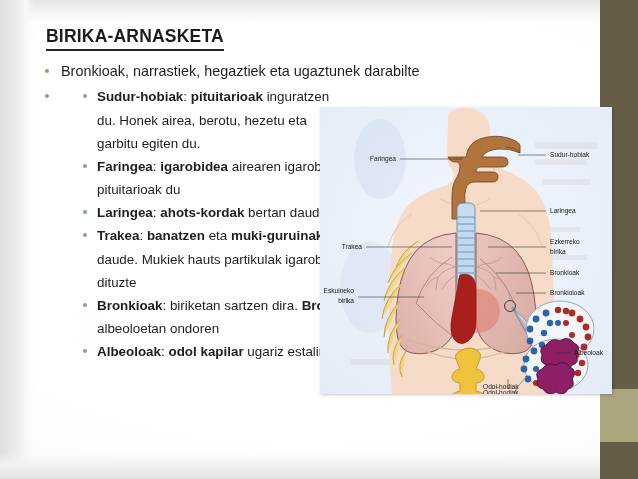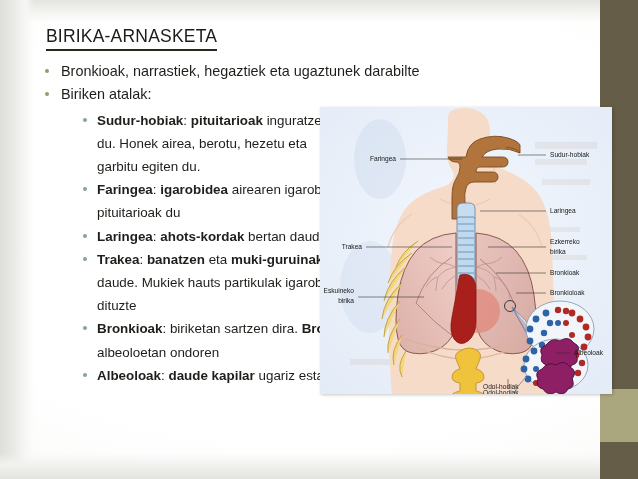--- a/index.html
+++ b/index.html
@@ -55,21 +55,21 @@
   #edge-band-top    { top: 0;      height: 389px; background: #655d48; }
   #edge-band-mid    { top: 389px;  height: 53px;  background: #aaa77f; }
   #edge-band-bottom { top: 442px;  height: 37px;  background: #655d48; }
 
   
   #title {
     position: absolute;
     left: 46px;
     top: 26px;
     font-size: 17.5px;
-    font-weight: normal;
+    font-weight: bold;
     letter-spacing: 0.2px;
     color: #1c1c18;
     padding-bottom: 3px;
     border-bottom: 2px solid #272720;
     display: inline-block;
     line-height: 1.15;
   }
 
   
   #body-content {
@@ -164,21 +164,20 @@
   <div id="body-content">
     <ul class="lvl1">
 
       <li class="b1">
         <span class="bullet-dot"></span>
         <span>Bronkioak, narrastiek, hegaztiek eta ugaztunek darabilte</span>
       </li>
 
       <li class="b1">
         <span class="bullet-dot"></span>
-        <span>Biriken atalak:</span>
 
         <ul class="lvl2">
           <li class="b2 narrow">
             <span class="bullet-dot"></span>
             <span class="rich"><b>Sudur-hobiak</b><span>: </span><b>pituitarioak</b><span> inguratzen du. Honek airea, berotu, hezetu eta garbitu egiten du.</span></span>
           </li>
           <li class="b2 narrow">
             <span class="bullet-dot"></span>
             <span class="rich"><b>Faringea</b><span>: </span><b>igarobidea</b><span> airearen igarobidea pituitarioak du</span></span>
           </li>
@@ -189,21 +188,21 @@
           <li class="b2 narrow">
             <span class="bullet-dot"></span>
             <span class="rich"><b>Trakea</b><span>: </span><b>banatzen</b><span> eta </span><b>muki-guruinak</b><span> daude. Mukiek hauts partikulak igarobidea dituzte</span></span>
           </li>
           <li class="b2 wide">
             <span class="bullet-dot"></span>
             <span class="rich"><b>Bronkioak</b><span>: biriketan sartzen dira. </span><b>Bronkioloetan</b><span> banatzen dira lehenik eta albeoloetan ondoren</span></span>
           </li>
           <li class="b2 wide">
             <span class="bullet-dot"></span>
-            <span class="rich"><b>Albeoloak</b><span>: </span><b>daude kapilar</b><span> ugariz estaliriko barrunbeak</span></span>
+            <span class="rich"><b>Albeoloak</b><span>: </span><b>odol kapilar</b><span> ugariz estaliriko barrunbeak</span></span>
           </li>
         </ul>
       </li>
 
     </ul>
   </div>
 
   <div id="diagram-frame">
     <svg width="292" height="287" viewBox="0 0 292 287" xmlns="http://www.w3.org/2000/svg">
       <defs>

